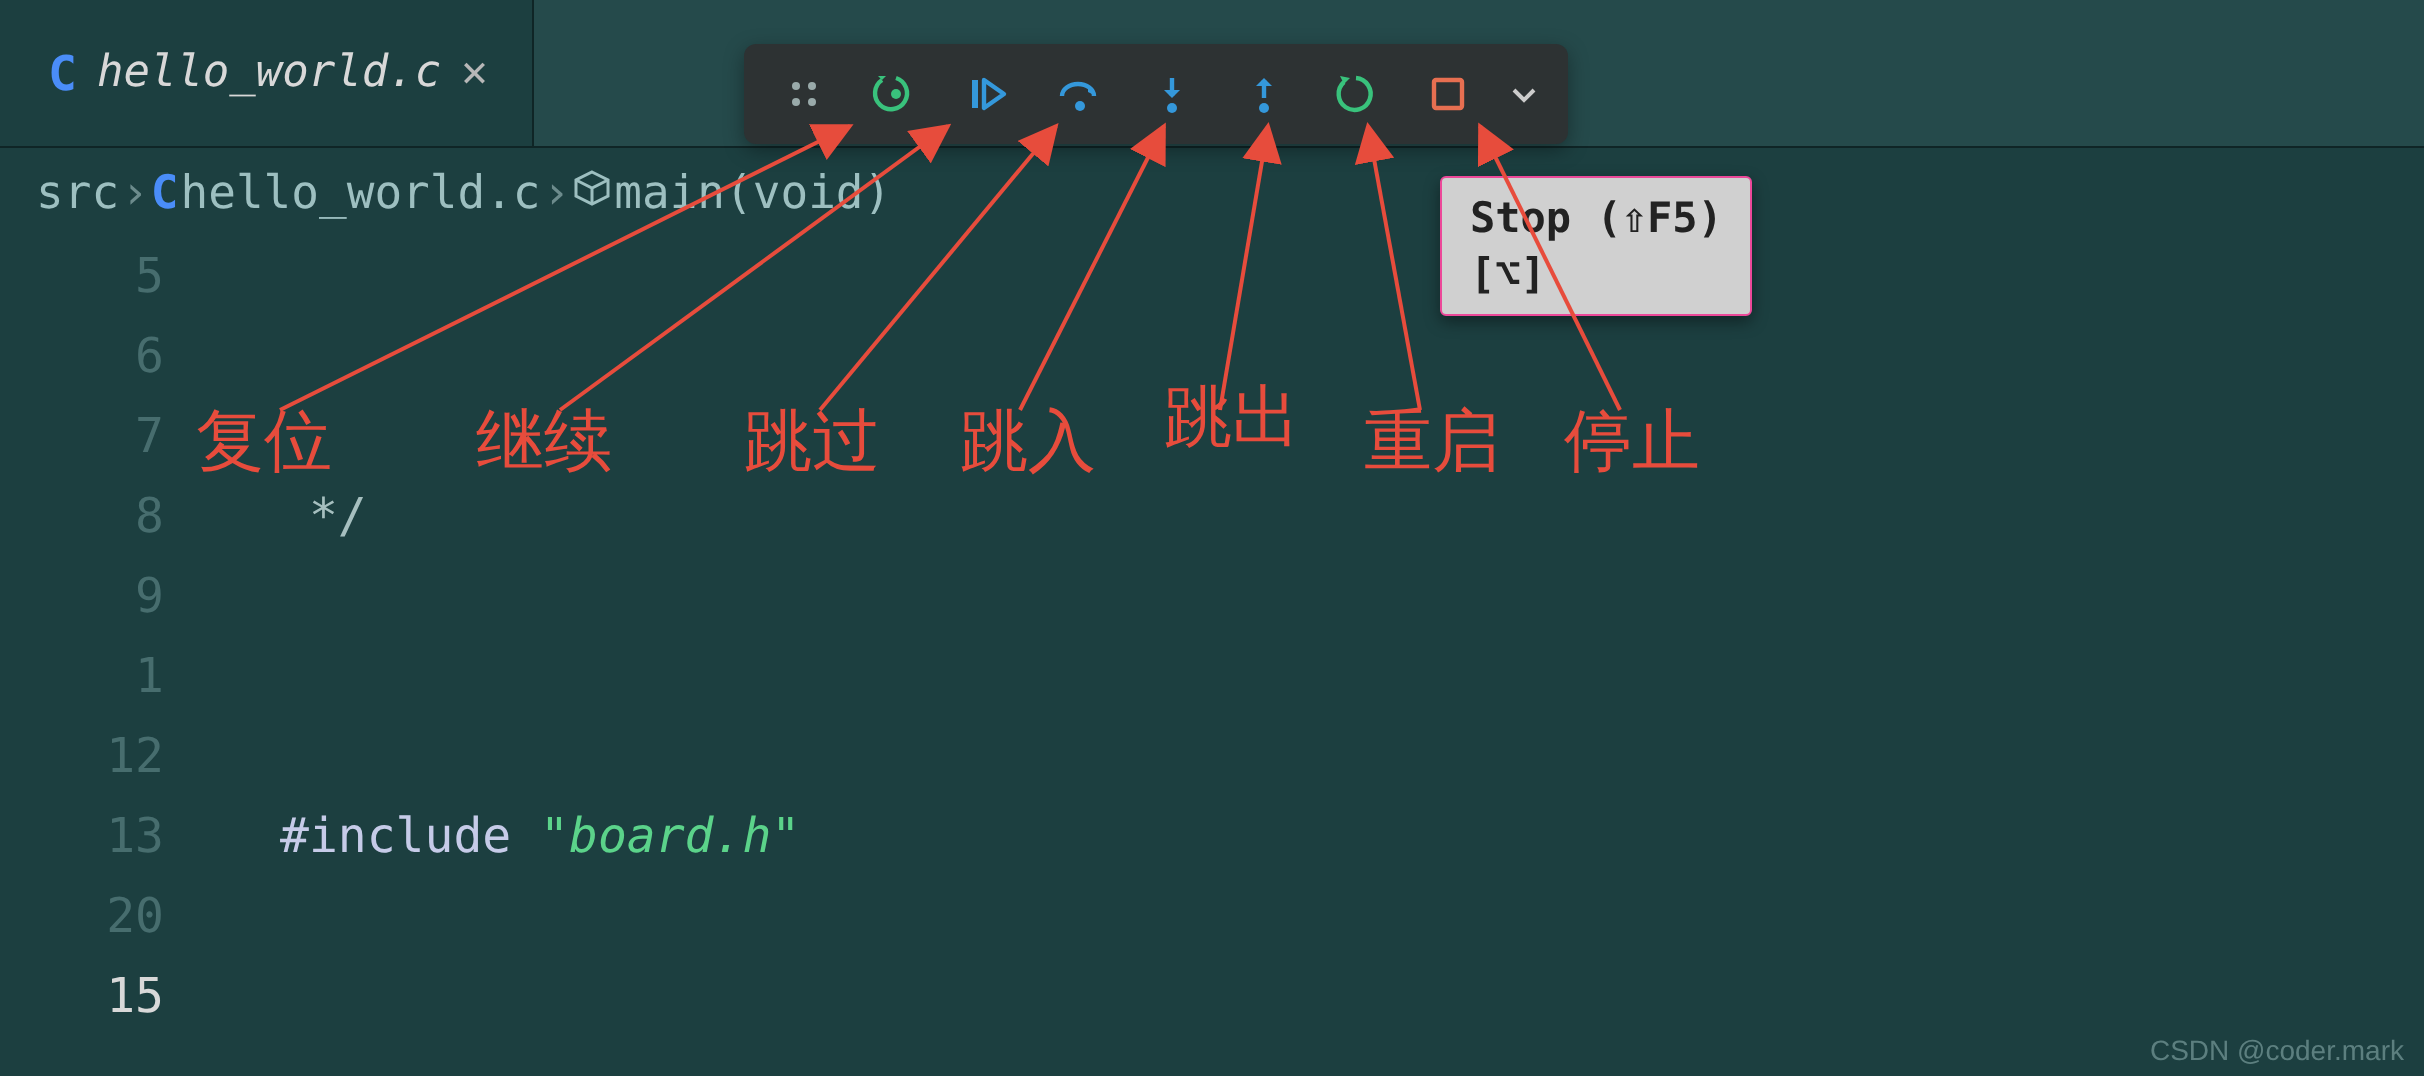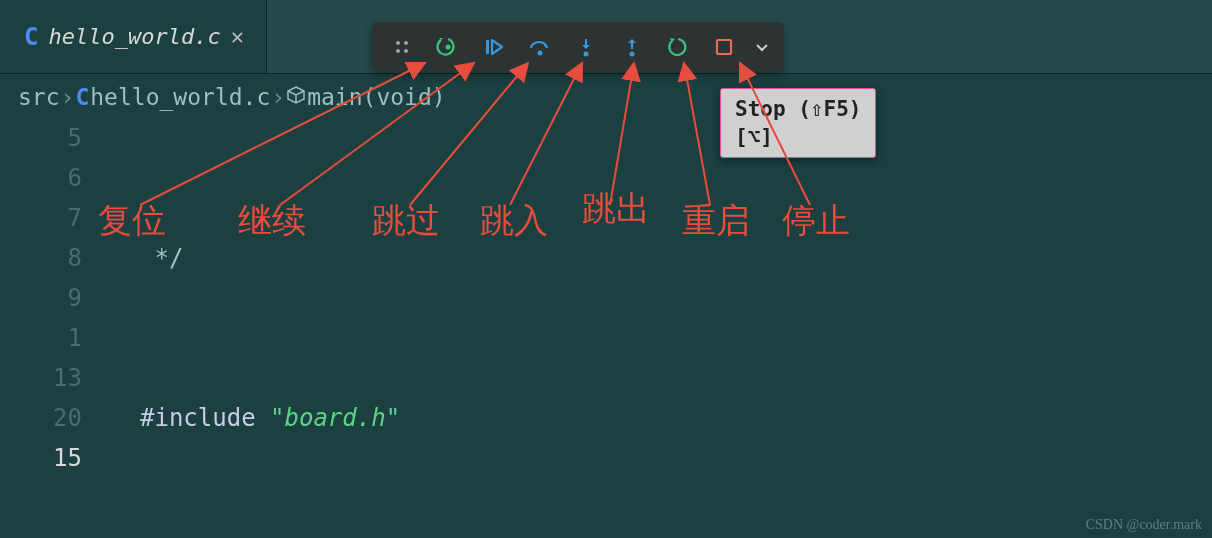--- a/index.html
+++ b/index.html
@@ -112,21 +112,21 @@
     font-size: 34px;
   }
   .arrows { position: absolute; top: 0; left: 0; pointer-events: none; }
   .watermark {
     position: absolute;
     right: 10px;
     bottom: 5px;
     font-size: 14px;
     color: #8aa;
     opacity: .6;
-    font-family: Liberation Serif, serif;
+    font-family: Liberation Sans, sans-serif;
     margin-top: 16px;
   }
 </style>
 </head>
 <body>
 
 <div class="tabbar">
   <div class="tab">
     <span class="c-badge">C</span>
     <span>hello_world.c</span>
@@ -213,20 +213,21 @@
 </div>
 
 <div class="editor">
   <div class="gutter">
     <div>5</div>
     <div>6</div>
     <div>7</div>
     <div>8</div>
     <div>9</div>
     <div>1</div>
+    <div>12</div>
     <div>13</div>
     <div>20</div>
     <div class="cur">15</div>
   </div>
   <div class="code">
 <div><span class="c-comment"></span>&nbsp;</div>
 <div><span class="c-comment"> */</span></div>
 <div>&nbsp;</div>
 <div><span class="c-macro">#include</span> <span class="c-string">"board.h"</span></div>
 

